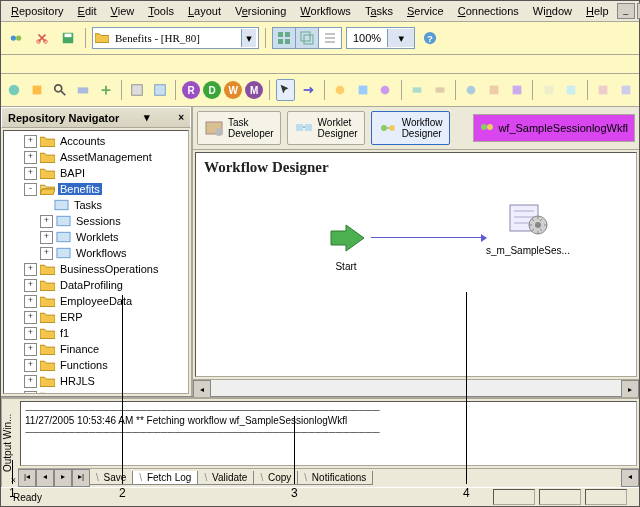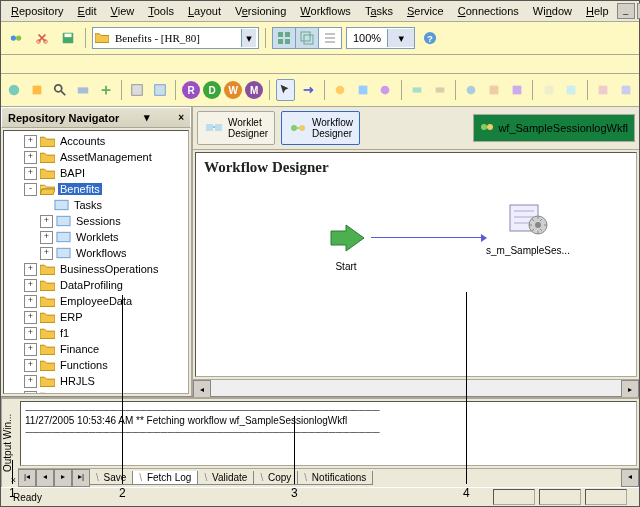--- a/index.html
+++ b/index.html
@@ -37,21 +37,21 @@
 .fld{width:15px;height:12px;margin-right:3px;flex-shrink:0}
 .fld svg{width:15px;height:12px;display:block}
 .tnode .lbl{padding:0 2px}
 .tnode .lbl.sel{background:#316ac5;color:#fff}
 .work{flex:1;display:flex;flex-direction:column;background:#ece9d8;min-width:0}
 .modebar{display:flex;align-items:center;gap:6px;padding:4px;border-bottom:1px solid #aca899;height:34px}
 .modebtn{display:flex;align-items:center;gap:4px;border:1px solid #aca899;background:#f5f3e8;padding:2px 6px;height:28px;border-radius:2px}
 .modebtn.active{border:1px solid #316ac5;background:#e7eefb}
 .modebtn .mi{width:20px;height:20px}
 .modebtn .mt{font-size:10px;line-height:11px}
-.wfname{margin-left:auto;display:flex;align-items:center;gap:4px;border:1px solid #aca899;background:#15803d;padding:2px 6px;height:22px}
+.wfname{margin-left:auto;display:flex;align-items:center;gap:4px;border:1px solid #aca899;background:#d946ef;padding:2px 6px;height:22px}
 .canvaswrap{flex:1;background:#fff;border:1px inset #aca899;margin:2px;position:relative;overflow:hidden}
 .canvas-title{position:absolute;left:8px;top:6px;font:bold 15px "Comic Sans MS",cursive;color:#222}
 .node{position:absolute;text-align:center;font-size:10px}
 .node .cap{margin-top:6px}
 .link{position:absolute;height:1px;background:#5b5bd8}
 .link::after{content:"";position:absolute;right:-1px;top:-3px;border-left:6px solid #5b5bd8;border-top:4px solid transparent;border-bottom:4px solid transparent}
 .hscroll{height:16px;background:#ece9d8;border-top:1px solid #aca899;display:flex}
 .hscroll .sbtn{width:16px;height:16px;background:#d4d0c8;border:1px solid #888;display:flex;align-items:center;justify-content:center;font-size:8px}
 .hscroll .track{flex:1;background:#efefef}
 .output{height:88px;display:flex;border-top:2px solid #aca899;background:#ece9d8}
@@ -466,20 +466,27 @@
               </span>
               <span class="lbl">HumanResources</span>
             </div>
           </div>
       </div>
 
       <div class="work">
         <div class="modebar">
           <div class="modebtn">
             <span class="mi"><svg viewBox="0 0 20 20">
+                  <rect x="2" y="4" width="16" height="12" fill="#d9c18f" stroke="#a88"></rect>
+                  <circle cx="15" cy="14" r="4" fill="#bbb"></circle>
+                </svg></span>
+            <span class="mt"><span>Task</span><br><span>Developer</span></span>
+          </div>
+          <div class="modebtn">
+            <span class="mi"><svg viewBox="0 0 20 20">
                   <rect x="2" y="6" width="7" height="7" fill="#bde"></rect>
                   <rect x="11" y="6" width="7" height="7" fill="#bde"></rect>
                   <path d="M9 9h2" stroke="#58a"></path>
                 </svg></span>
             <span class="mt"><span>Worklet</span><br><span>Designer</span></span>
           </div>
           <div class="modebtn active">
             <span class="mi"><svg viewBox="0 0 20 20">
                   <circle cx="6" cy="10" r="3" fill="#8c6"></circle>
                   <circle cx="14" cy="10" r="3" fill="#ec6"></circle>

